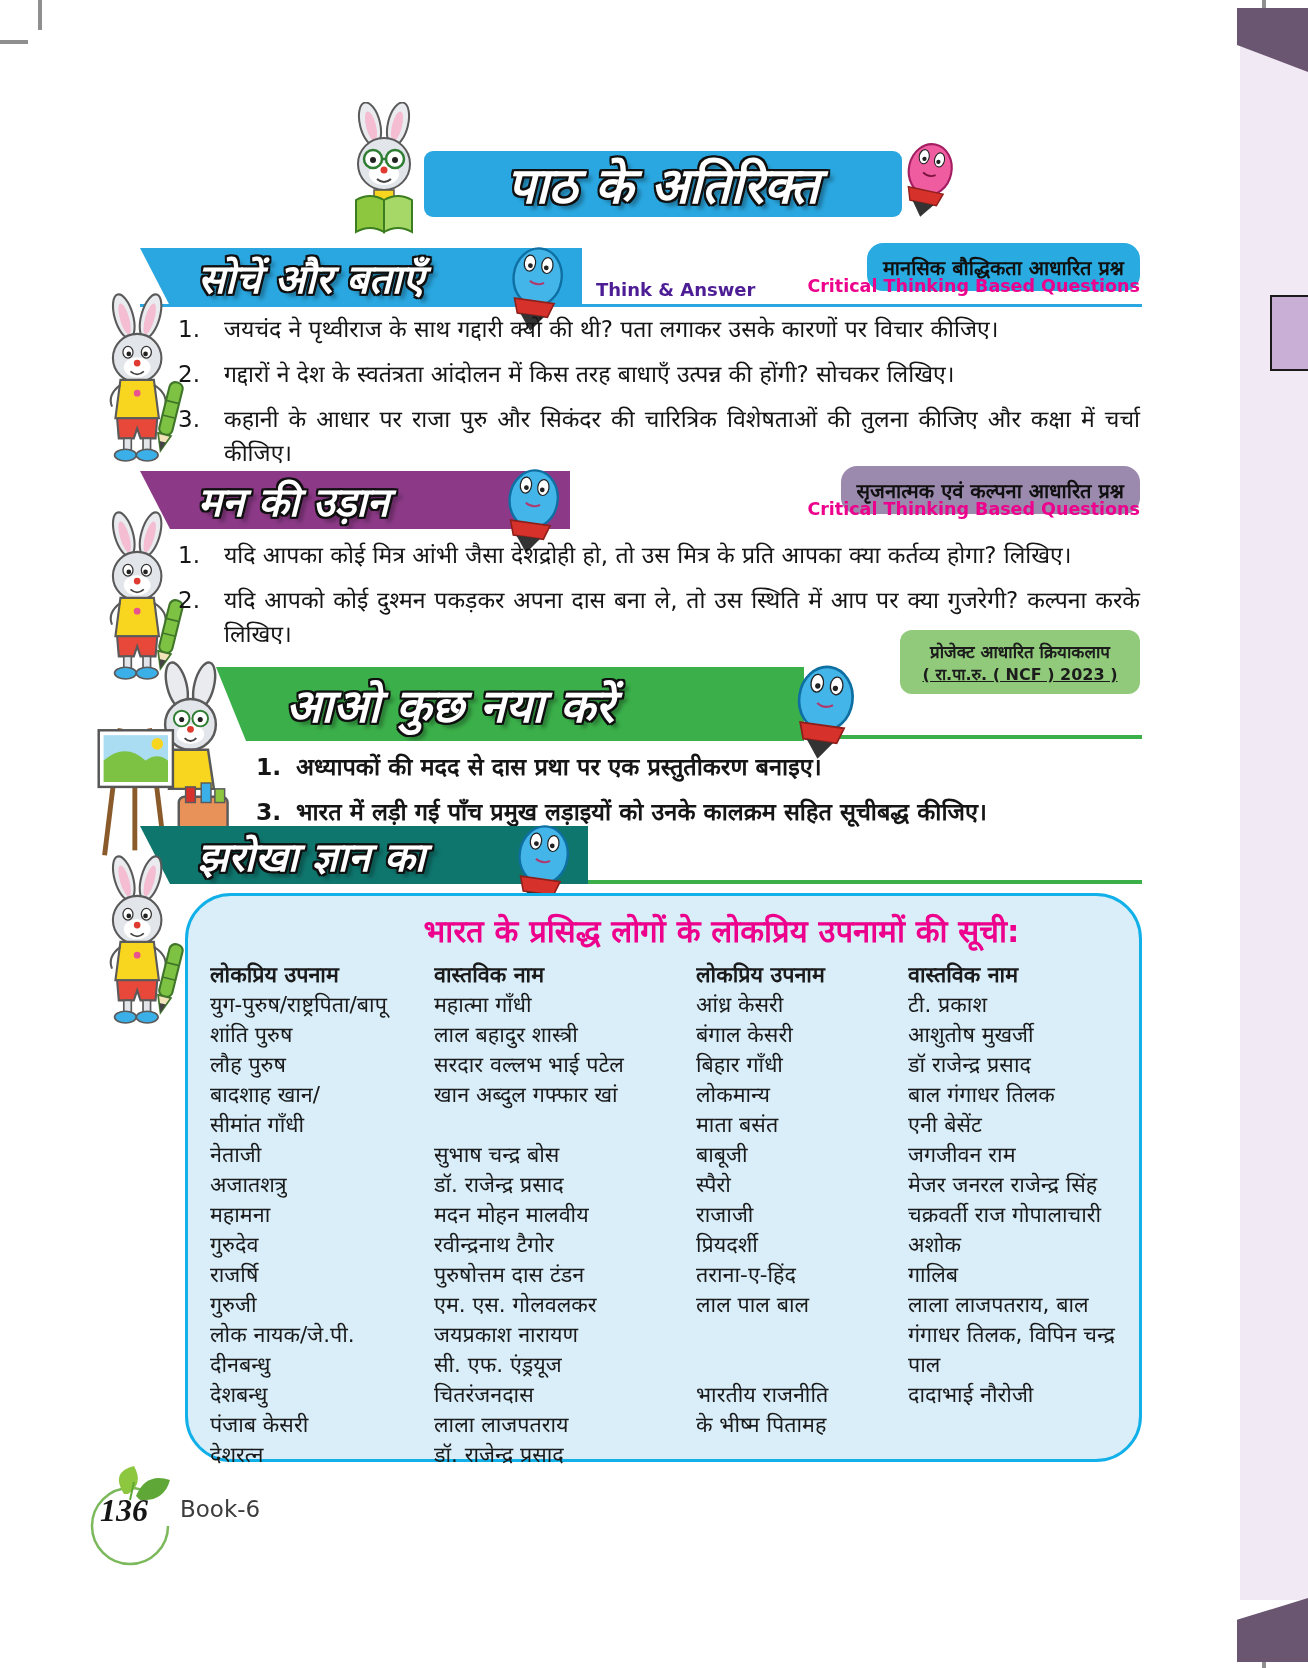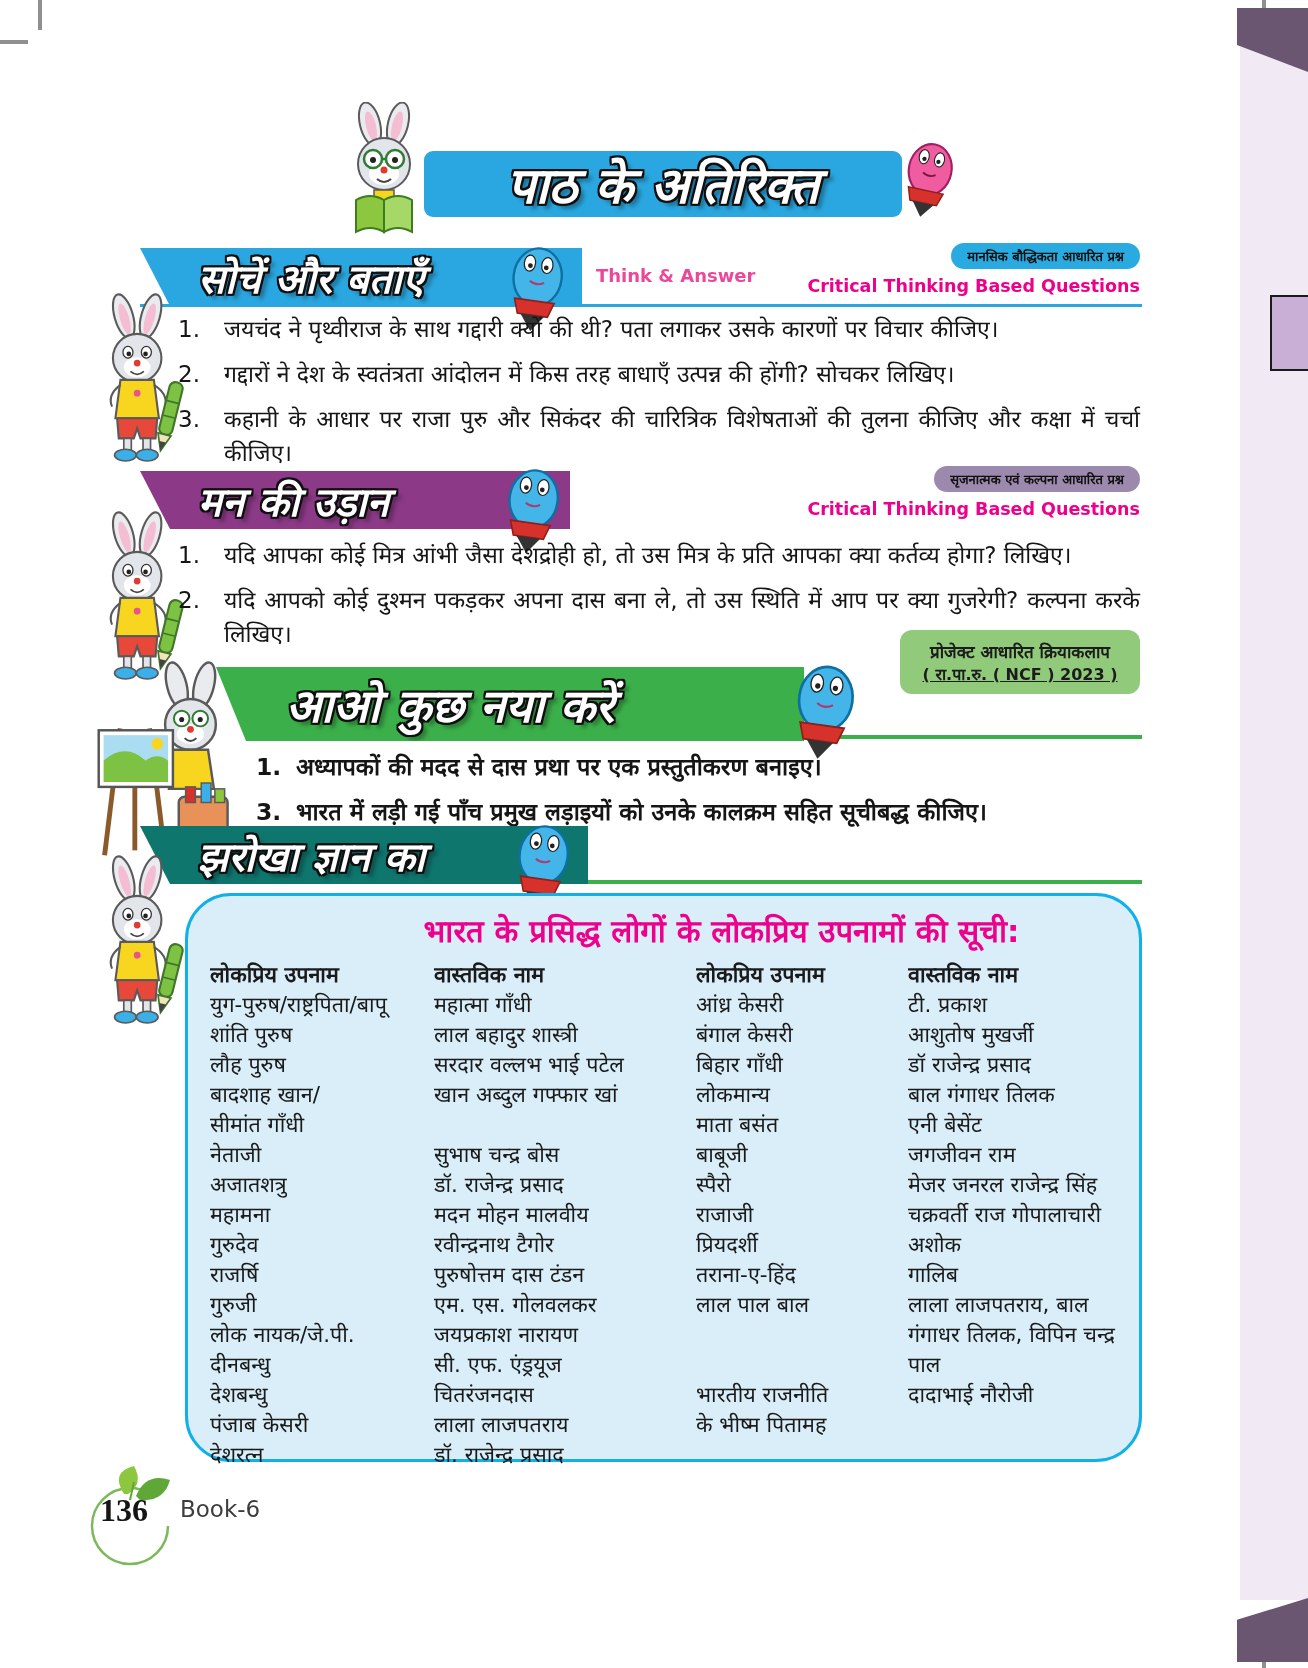--- a/index.html
+++ b/index.html
@@ -26,22 +26,22 @@
                 5px 5px 4px rgba(0,0,0,.35);}
   .title-banner .stroke-head{font-size:50px;}
 
   
   .banner{position:absolute;display:flex;align-items:center;
           clip-path:polygon(0 0,100% 0,100% 100%,30px 100%);}
   .banner .stroke-head{font-size:40px;padding-left:58px;}
   .rule{position:absolute;height:4px;}
 
   
-  .pill{position:absolute;height:26px;border-radius:16px;display:flex;align-items:center;
-        justify-content:center;font-size:13px;font-weight:bold;color:#101010;padding:0 16px;
+  .pill{position:absolute;height:48px;border-radius:16px;display:flex;align-items:center;
+        justify-content:center;font-size:20px;font-weight:bold;color:#101010;padding:0 16px;
         white-space:nowrap;}
   .badge-en{position:absolute;font-size:17.5px;font-weight:bold;color:#EC008C;white-space:nowrap;}
   .badge-green{position:absolute;width:240px;height:64px;background:#90CA7A;border-radius:12px;
         display:flex;flex-direction:column;align-items:center;justify-content:center;
         font-weight:bold;color:#1c1c1c;}
   .badge-green .l1{font-size:17px;}
   .badge-green .l2{font-size:16px;font-weight:bold;text-decoration:underline;}
 
   
   .q-list{position:absolute;}
@@ -60,24 +60,24 @@
   .kgrid{display:grid;grid-template-columns:224px 262px 212px 1fr;font-size:21.5px;
         line-height:30px;color:#1a1a1a;}
   .krow{display:contents;}
   .kcell{white-space:nowrap;overflow:hidden;}
   .kgrid .h .kcell{font-weight:bold;}
 
   
   .book-label{position:absolute;left:180px;top:1496px;font-size:23px;color:#3c3c3c;}
   .logo{position:absolute;left:80px;top:1464px;width:110px;height:112px;}
   .logo-num{position:absolute;left:82px;top:1492px;width:84px;text-align:center;
-        font-family:"Liberation Serif",serif;font-size:32px;font-weight:bold;color:#151515;}
+        font-family:"Liberation Serif",serif;font-size:32px;font-weight:bold;color:#151515;font-style:italic;}
 
   .mascot{position:absolute;}
-  .think-answer{position:absolute;left:596px;top:265px;font-size:18px;font-weight:bold;color:#ec4899;}
+  .think-answer{position:absolute;left:596px;top:279px;font-size:18px;font-weight:bold;color:#4c1d95;}
 </style>
 </head>
 <body>
 
 <svg width="0" height="0" style="position:absolute">
   <defs>
     <symbol id="m-pencil" viewBox="0 0 90 110">
       <ellipse cx="45" cy="40" rx="30" ry="36" fill="#43B5E8" stroke="#0E6FA3" stroke-width="3"></ellipse>
       <ellipse cx="33" cy="24" rx="7" ry="10" fill="#fff" stroke="#222" stroke-width="1.5"></ellipse>
       <ellipse cx="55" cy="24" rx="7" ry="10" fill="#fff" stroke="#222" stroke-width="1.5"></ellipse>

